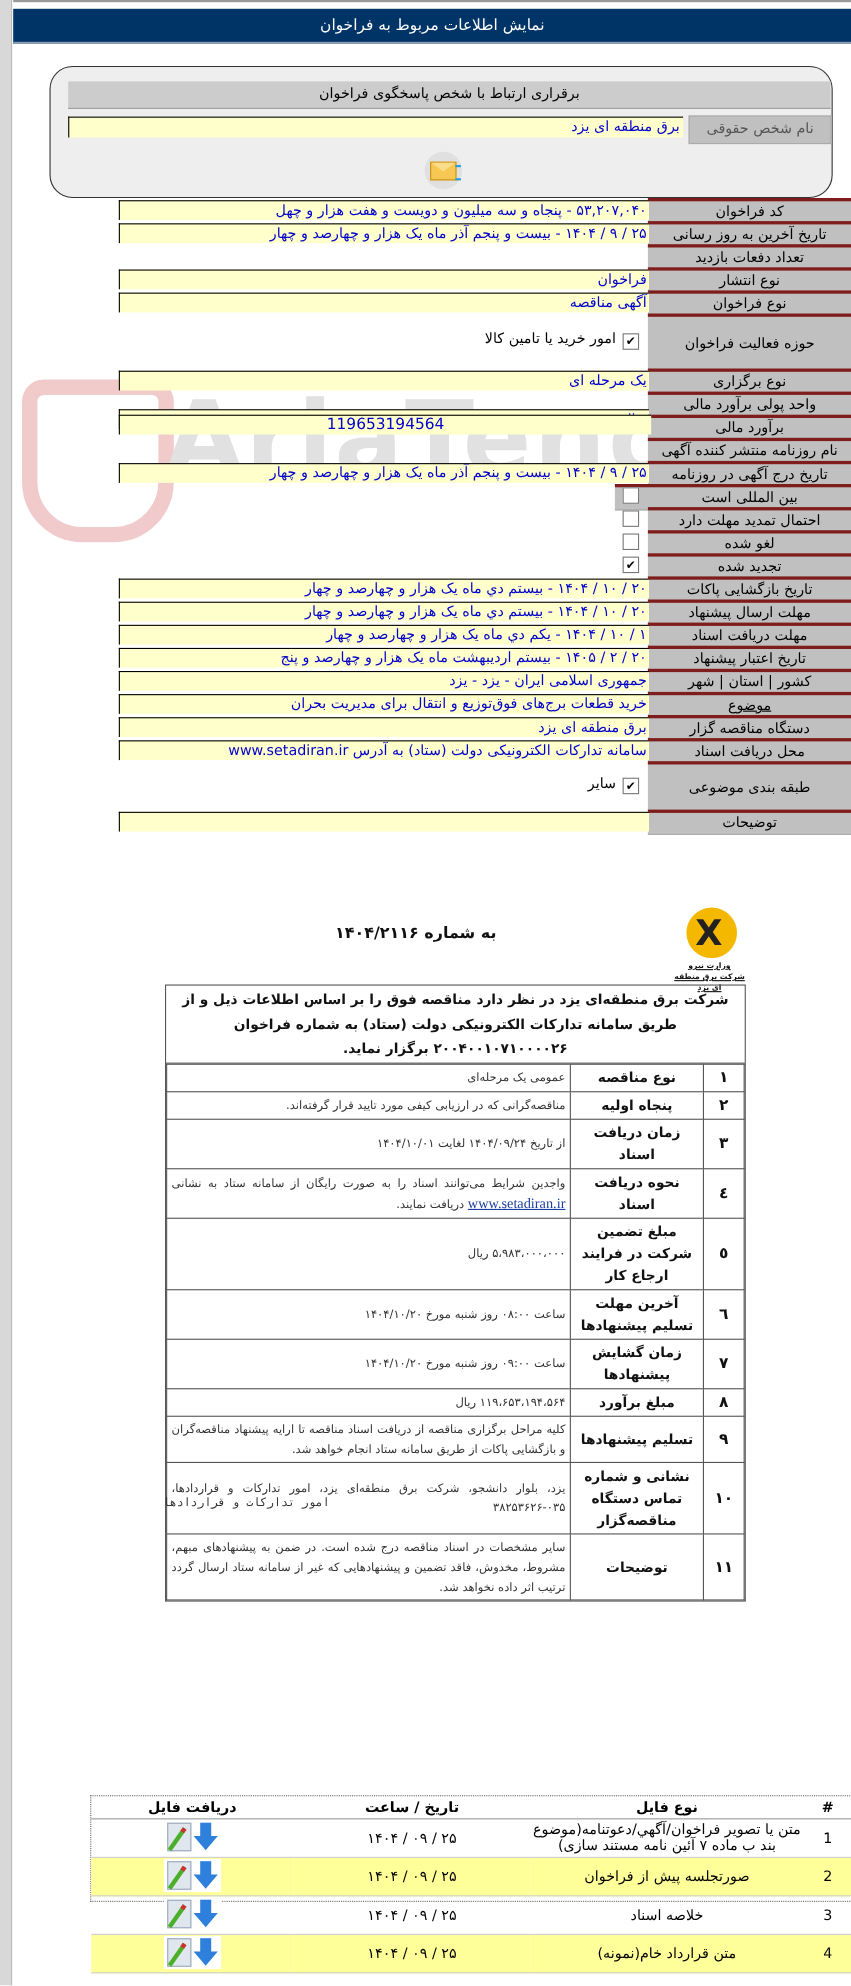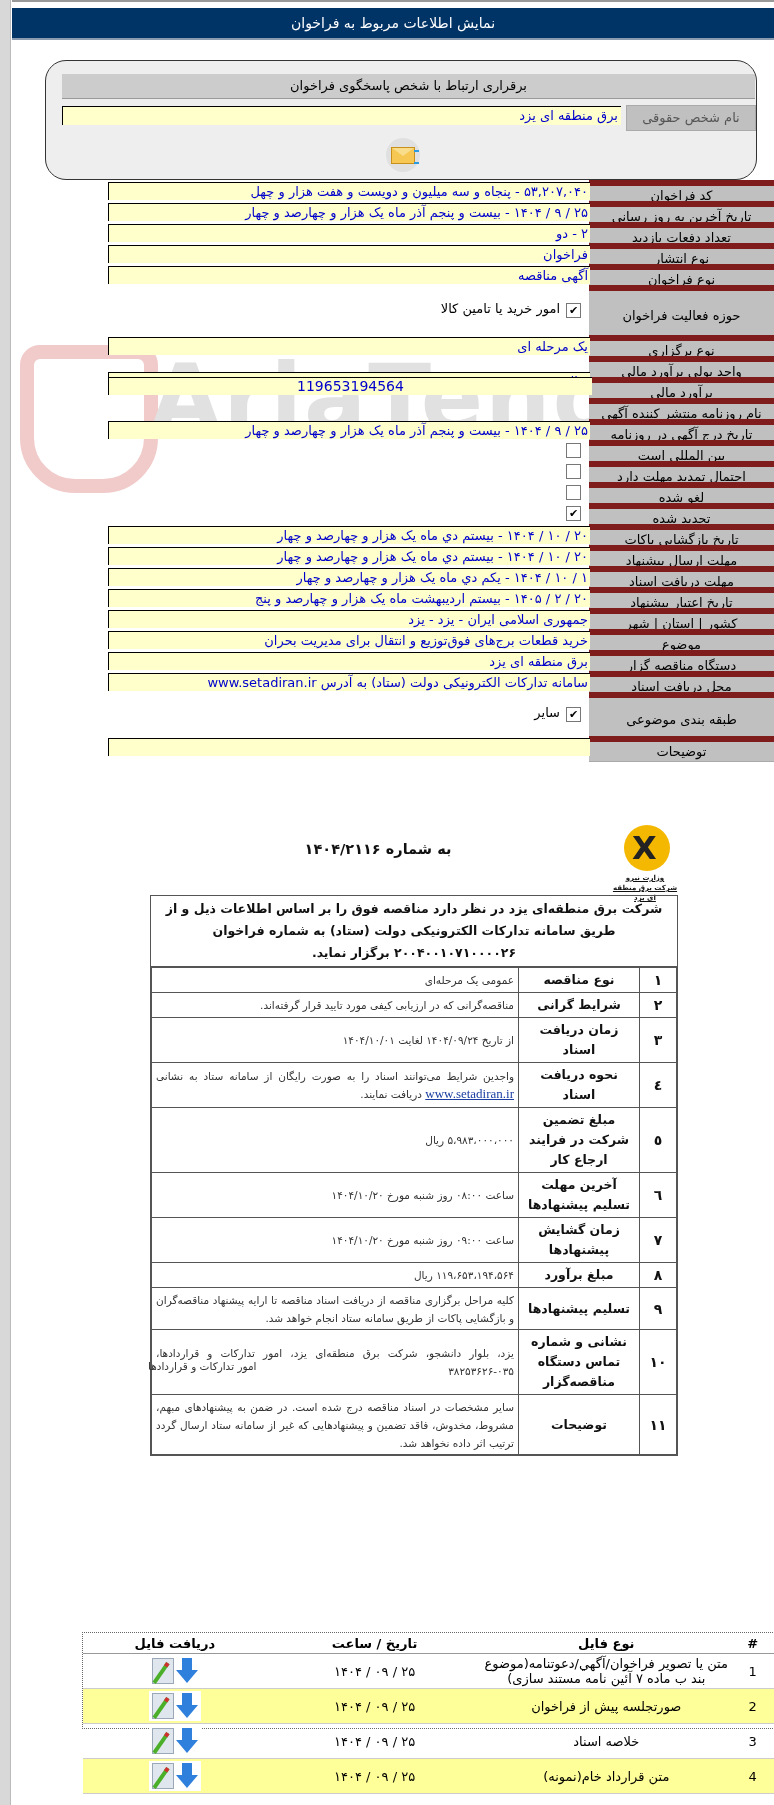--- a/index.html
+++ b/index.html
@@ -10,21 +10,21 @@
   .contact-box{position:absolute;left:45px;top:60px;width:710px;height:118px;background:#eeeeee;border:1px solid #333;border-radius:21px;}
   .contact-title{position:absolute;left:16px;top:13px;width:693px;height:24px;background:#cccccc;border-bottom:1px solid #999;text-align:center;line-height:24px;font-size:13px;color:#000;}
   .contact-label{position:absolute;right:0;top:44px;width:128px;height:24px;background:#c0c0c0;border:1px solid #aaa;color:#555;text-align:center;line-height:24px;}
   .contact-value{position:absolute;left:16px;top:45px;width:555px;height:18px;background:#ffffcc;border-top:1px solid #000;border-left:1px solid #000;color:#0000cc;line-height:18px;padding-right:3px;}
   .mail-icon{position:absolute;left:340px;top:77px;width:34px;height:34px;border-radius:50%;background:#e0e0e0;}
   .mail-env{position:absolute;left:5px;top:9px;width:22px;height:15px;background:#f6c752;border:1px solid #c8901a;}
   .mail-env:before{content:"";position:absolute;left:0;top:0;border-left:11px solid transparent;border-right:11px solid transparent;border-top:8px solid #f9dd8a;}
   .mail-lines{position:absolute;left:28px;top:12px;width:5px;height:10px;border-top:2px solid #2c9be0;border-bottom:2px solid #2c9be0;}
 
   .row{position:absolute;left:108px;width:666px;}
-  .lbl{position:absolute;right:0;width:185px;background:#c0c0c0;border-bottom:1px solid #aaa;border-top:6px solid #7f1d1d;color:#000;text-align:center;font-size:13px;}
+  .lbl{position:absolute;right:0;width:185px;background:#c0c0c0;border-bottom:1px solid #aaa;border-top:3px solid #7f1d1d;color:#000;text-align:center;font-size:13px;}
   .val{position:absolute;left:0;width:479px;height:17px;background:#ffffcc;border-top:1px solid #000;border-left:1px solid #000;color:#0000cc;line-height:17px;white-space:nowrap;overflow:hidden;padding-right:2px;}
   .val.ltr{direction:ltr;text-align:center;padding-left:2px;font-size:14px;}
   .chk{position:absolute;width:13px;height:13px;border:1px solid #777;background:#fff;font-size:11px;line-height:13px;text-align:center;color:#000;}
   .chk-text{position:absolute;color:#000;font-size:13px;}
 
   .watermark{position:absolute;left:10px;top:345px;width:560px;height:120px;pointer-events:none;opacity:0.55;}
   .wm-shield{position:absolute;left:10px;top:0;width:110px;height:120px;border:14px solid #e6a0a0;border-radius:20px 20px 55px 55px;border-top-color:#e6a0a0;}
   .wm-text{position:absolute;left:140px;top:0;font-size:92px;font-weight:bold;color:#c9c9c9;font-family:"DejaVu Sans",sans-serif;direction:ltr;letter-spacing:2px;}
 
   .ann{position:absolute;left:148px;top:815px;width:530px;height:570px;background:#fff;color:#111;direction:rtl;}
@@ -34,21 +34,21 @@
   .ann-title{position:absolute;right:80px;top:20px;width:440px;text-align:center;font-weight:bold;font-size:14.5px;line-height:28px;}
   .ann-box{position:absolute;left:2px;top:80px;width:526px;border:1px solid #555;}
   .ann-intro{text-align:center;font-weight:bold;font-size:12.5px;line-height:22px;padding:2px 4px;border-bottom:1px solid #555;}
   .ann-table{width:100%;border-collapse:collapse;font-size:10.5px;}
   .ann-table td{border:1px solid #555;vertical-align:middle;padding:2px 4px;}
   .ann-table td.n{width:28px;text-align:center;font-weight:bold;font-size:14px;}
   .ann-table td.k{width:112px;text-align:center;font-weight:bold;font-size:12.5px;line-height:20px;}
   .ann-table td.v{text-align:justify;line-height:18px;color:#333;}
   .ann-table td.v a{color:#1a3fa0;text-decoration:underline;font-family:"Liberation Serif",serif;font-size:13px;}
   .ann-foot{position:absolute;left:0;top:545px;width:528px;text-align:left;font-size:10.5px;color:#333;}
-  .ann-foot span{display:inline-block;margin-left:0;}
+  .ann-foot span{display:inline-block;margin-left:0;font-family:Liberation Mono, monospace;}
 
   .files{position:absolute;left:82px;top:1632px;width:692px;height:95px;border:1px dotted #666;border-right:none;}
   .files table{width:100%;border-collapse:collapse;font-size:13px;}
   .files th{font-weight:bold;font-size:13px;height:18px;border-bottom:1px solid #999;}
   .files td{height:32px;border-bottom:1px solid #ccc;text-align:center;color:#000;}
   .files tr.alt td{background:#ffff99;}
   .files td.num{width:40px;text-align:center;}
   .files td.type{width:230px;line-height:15px;}
   .files td.date{width:200px;}
   .files td.dl{width:170px;}
@@ -87,21 +87,20 @@
 <div class="row" style="top:180px;height:21px;">
   <div class="lbl" style="height:20px;line-height:20px;">کد فراخوان</div>
   <div class="val" style="top:2px;">۵۳,۲۰۷,۰۴۰ - پنجاه و سه میلیون و دویست و هفت هزار و چهل</div>
 </div>
 <div class="row" style="top:201px;height:21px;">
   <div class="lbl" style="height:20px;line-height:20px;">تاریخ آخرین به روز رسانی</div>
   <div class="val" style="top:2px;">۲۵ / ۹ / ۱۴۰۴ - بیست و پنجم آذر ماه یک هزار و چهارصد و چهار</div>
 </div>
 <div class="row" style="top:222px;height:21px;">
   <div class="lbl" style="height:20px;line-height:20px;">تعداد دفعات بازدید</div>
-  <div class="val" style="top:2px;">۲ - دو</div>
 </div>
 <div class="row" style="top:243px;height:21px;">
   <div class="lbl" style="height:20px;line-height:20px;">نوع انتشار</div>
   <div class="val" style="top:2px;">فراخوان</div>
 </div>
 <div class="row" style="top:264px;height:21px;">
   <div class="lbl" style="height:20px;line-height:20px;">نوع فراخوان</div>
   <div class="val" style="top:2px;">آگهی مناقصه</div>
 </div>
 <div class="row" style="top:285px;height:50px;">
@@ -122,21 +121,21 @@
   <div class="val ltr" style="top:0px;">119653194564</div>
 </div>
 <div class="row" style="top:398px;height:21px;">
   <div class="lbl" style="height:20px;line-height:20px;">نام روزنامه منتشر کننده آگهی</div>
 </div>
 <div class="row" style="top:419px;height:21px;">
   <div class="lbl" style="height:20px;line-height:20px;">تاریخ درج آگهی در روزنامه</div>
   <div class="val" style="top:2px;">۲۵ / ۹ / ۱۴۰۴ - بیست و پنجم آذر ماه یک هزار و چهارصد و چهار</div>
 </div>
 <div class="row" style="top:440px;height:21px;">
-  <div class="lbl" style="height:20px;line-height:20px;">بین المللی است</div>
+  <div class="lbl" style="height:20px;line-height:20px;padding-left:30px;">بین المللی است</div>
   <div class="chk" style="right:193px;top:3px;"></div>
 </div>
 <div class="row" style="top:461px;height:21px;">
   <div class="lbl" style="height:20px;line-height:20px;">احتمال تمدید مهلت دارد</div>
   <div class="chk" style="right:193px;top:3px;"></div>
 </div>
 <div class="row" style="top:482px;height:21px;">
   <div class="lbl" style="height:20px;line-height:20px;">لغو شده</div>
   <div class="chk" style="right:193px;top:3px;"></div>
 </div>
@@ -201,21 +200,21 @@
     <div class="ann-intro">شرکت برق منطقه‌ای یزد در نظر دارد مناقصه فوق را بر اساس اطلاعات ذیل و از طریق سامانه تدارکات الکترونیکی دولت (ستاد) به شماره فراخوان ۲۰۰۴۰۰۱۰۷۱۰۰۰۰۲۶ برگزار نماید.</div>
     <table class="ann-table">
       <tbody>
           <tr style="height:22px;">
             <td class="n">۱</td>
             <td class="k">نوع مناقصه</td>
             <td class="v">عمومی یک مرحله‌ای</td>
           </tr>
       <tr style="height:22px;">
             <td class="n">۲</td>
-            <td class="k">شرایط گرانی</td>
+            <td class="k">پنجاه اولیه</td>
             <td class="v">مناقصه‌گرانی که در ارزیابی کیفی مورد تایید قرار گرفته‌اند.</td>
           </tr>
       <tr style="height:22px;">
             <td class="n">۳</td>
             <td class="k">زمان دریافت اسناد</td>
             <td class="v">از تاریخ ۱۴۰۴/۰۹/۲۴ لغایت ۱۴۰۴/۱۰/۰۱</td>
           </tr>
       <tr style="height:42px;">
             <td class="n">٤</td>
             <td class="k">نحوه دریافت اسناد</td>

